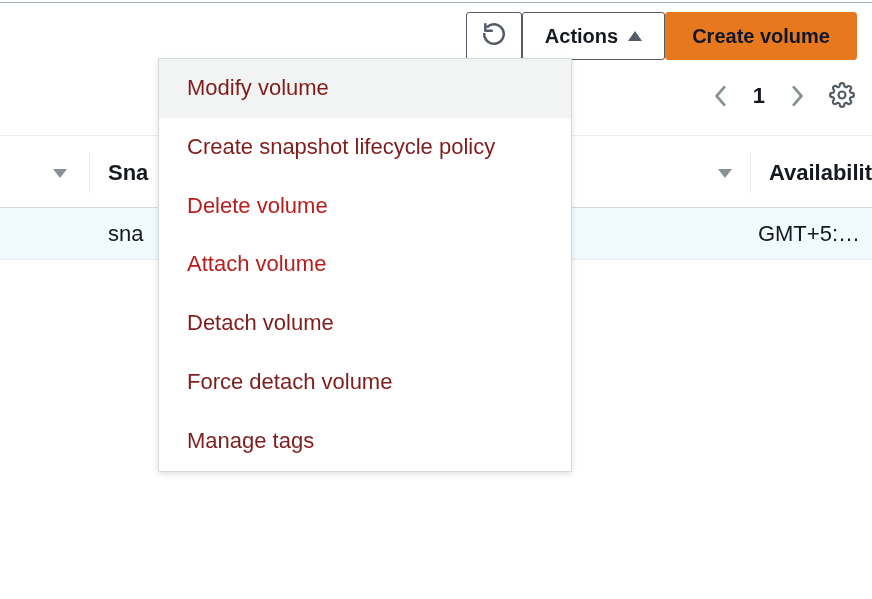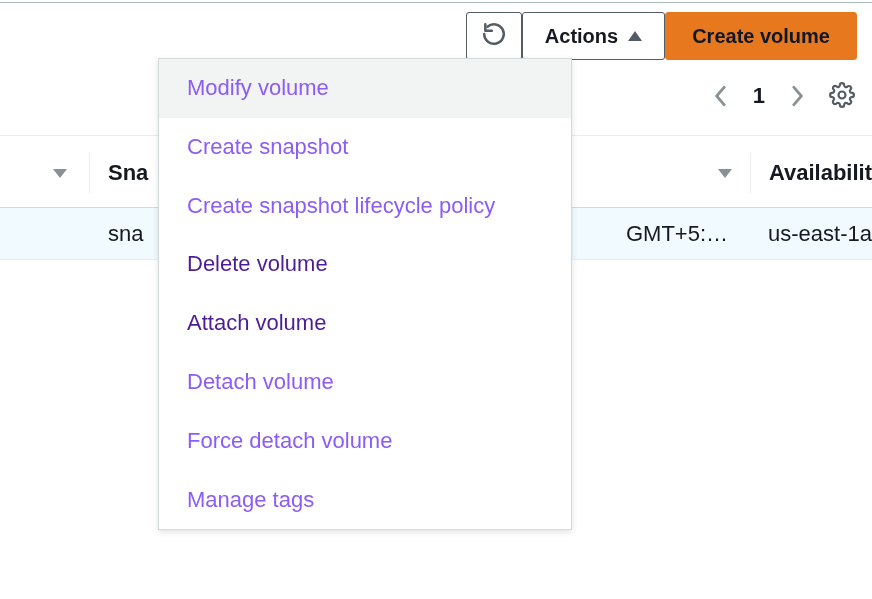--- a/index.html
+++ b/index.html
@@ -197,29 +197,29 @@
     left: 158px;
     width: 414px;
     background: #fff;
     border: 1px solid #d5dbdb;
     box-shadow: 0 2px 6px rgba(0,0,0,0.12);
     z-index: 10;
   }
   .dropdown-item {
     padding: 14px 28px;
     font-size: 22px;
-    color: #8b5cf6;
+    color: #7f1d1d;
     cursor: pointer;
     line-height: 1.4;
   }
   .dropdown-item:first-child {
     background: #f2f3f3;
   }
   .dropdown-item.disabled {
-    color: #4c1d95;
+    color: #b91c1c;
     cursor: default;
   }
 </style>
 </head>
 <body>
 
 <div class="top-border"></div>
 
 <div class="toolbar">
   <button class="btn btn-icon">
@@ -277,26 +277,24 @@
     <span>Availabilit</span>
   </div>
 </div>
 
 <div class="row-top-border"></div>
 <div class="row-highlight"></div>
 <div class="data-row">
   <div class="cell-sna">sna</div>
   <div class="cell-mid"></div>
   <div class="cell-time">GMT+5:…</div>
-  <div class="cell-avail">us-east-1a</div>
 </div>
 <div class="row-bottom-border"></div>
 
 <div class="dropdown">
   <div class="dropdown-item">Modify volume</div>
-  <div class="dropdown-item">Create snapshot</div>
   <div class="dropdown-item">Create snapshot lifecycle policy</div>
   <div class="dropdown-item disabled">Delete volume</div>
   <div class="dropdown-item disabled">Attach volume</div>
   <div class="dropdown-item">Detach volume</div>
   <div class="dropdown-item">Force detach volume</div>
   <div class="dropdown-item">Manage tags</div>
 </div>
 
 </body></html>

